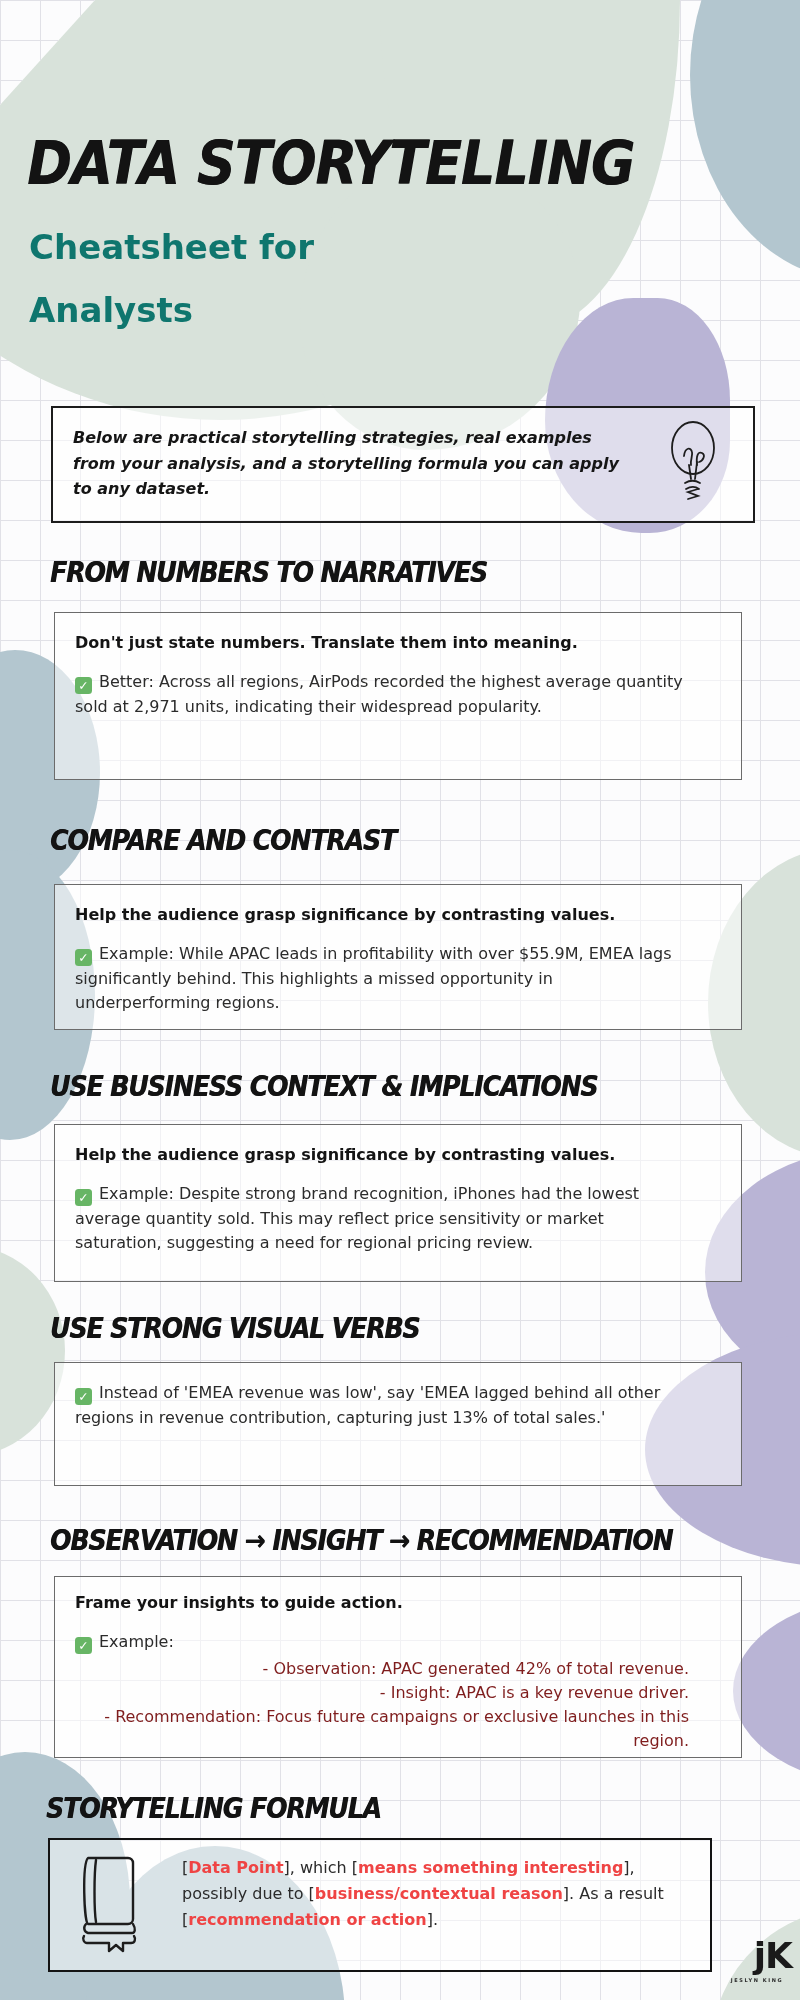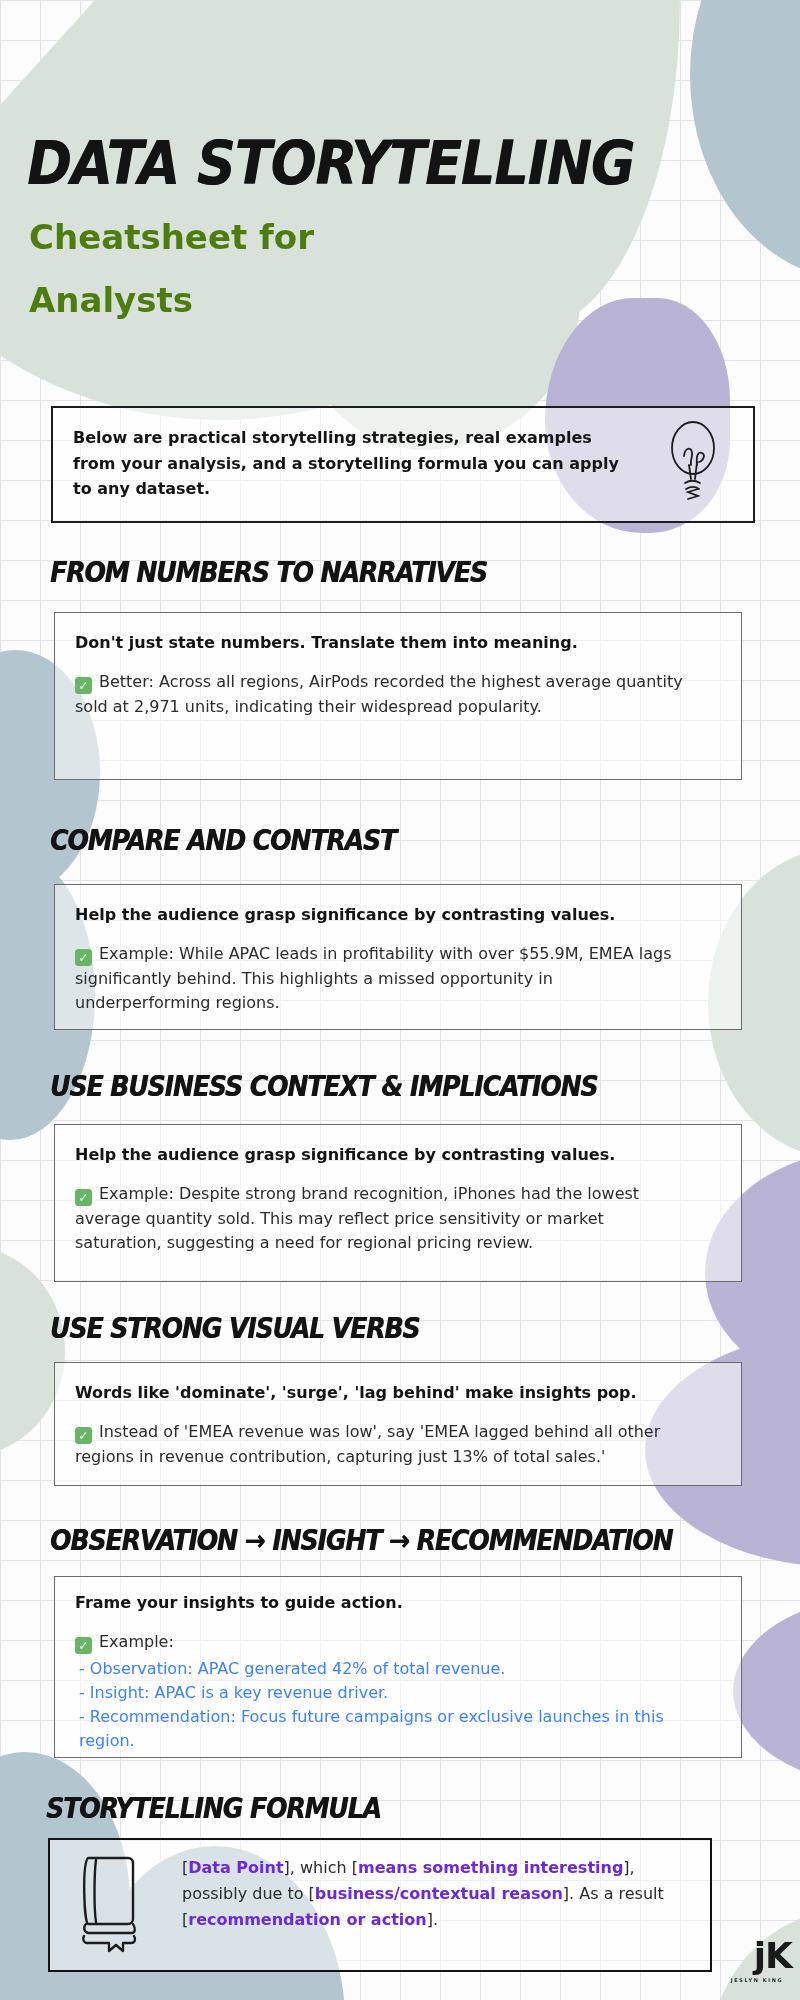--- a/index.html
+++ b/index.html
@@ -30,50 +30,50 @@
   #blob-green-br{left:712px;top:1906px;width:300px;height:280px;}
   #corner-triangle{position:absolute;left:0;top:0;width:95px;height:105px;z-index:2;
     clip-path:polygon(0 0,100% 0,0 100%);background-color:#fcfcfd;
     background-image:linear-gradient(to right,#e1e1e7 1px,transparent 1px),
                      linear-gradient(to bottom,#e1e1e7 1px,transparent 1px);
     background-size:40px 40px;}
   
   .display{font-weight:800;font-style:italic;color:#131313;letter-spacing:-1px;
            text-shadow:0.6px 0 0 currentColor;transform:scaleY(1.12);transform-origin:left top;}
   #page-title{position:absolute;left:27px;top:92px;font-size:54px;z-index:5;white-space:nowrap;}
-  #page-subtitle{position:absolute;left:29px;top:206px;z-index:5;font-weight:700;font-size:34px;
-                 color:#4d7c0f;line-height:1.85;}
+  #page-subtitle{position:absolute;left:29px;top:216px;z-index:5;font-weight:700;font-size:34px;
+                 color:#0f766e;line-height:1.85;}
   .quote-box{position:absolute;left:487px;top:210px;width:273px;height:128px;box-sizing:border-box;
              border:2px solid #2f2f2f;background:rgba(255,255,255,0.3);padding:17px 16px;z-index:5;}
   .quote-box p{margin:0;font-weight:700;font-size:17px;line-height:1.52;color:#161616;}
   .intro-box{position:absolute;left:51px;top:406px;width:704px;height:117px;box-sizing:border-box;
-             border:2px solid #1c1c1c;background:rgba(255,255,255,0.55);padding:17px 118px 17px 20px;z-index:5;}
+             border:2px solid #1c1c1c;background:rgba(255,255,255,0.55);padding:17px 118px 17px 20px;z-index:5;font-style:italic;}
   .intro-box p{margin:0;font-weight:700;font-size:16px;line-height:1.6;color:#151515;}
   .bulb{position:absolute;right:30px;top:11px;}
   h2.sec-head{position:absolute;left:50px;margin:0;font-size:25px;z-index:5;white-space:nowrap;}
   #h-s1{top:556px;} #h-s2{top:824px;} #h-s3{top:1070px;} #h-s4{top:1312px;} #h-s5{top:1524px;} #h-s6{top:1792px;left:46px;}
   .sec-box{position:absolute;left:54px;width:688px;box-sizing:border-box;z-index:5;
            border:1.5px solid #6b6b6b;background:rgba(255,255,255,0.55);padding:18px 52px 14px 20px;}
   #box-s1{top:612px;height:168px;} #box-s2{top:884px;height:146px;}
   #box-s3{top:1124px;height:158px;} #box-s4{top:1362px;height:124px;}
   #box-s5{top:1576px;height:182px;padding-top:14px;}
   .lead{margin:0 0 14px 0;font-weight:700;font-size:16px;line-height:1.55;color:#141414;}
   .item{margin:0 0 14px 0;font-size:16px;line-height:1.55;color:#2b2b2b;}
   .item:last-child{margin-bottom:0;}
   .crs{display:inline-block;color:#b02a43;font-weight:700;font-size:24px;line-height:14px;
        vertical-align:-3px;margin-right:7px;}
   .chk{display:inline-block;width:17px;height:17px;background:#67b565;border-radius:3.5px;
        vertical-align:-3px;margin-right:7px;text-align:center;}
   .chk i{font-style:normal;color:#ffffff;font-size:12.5px;font-weight:700;line-height:17px;display:block;}
-  .bullet{font-size:16px;line-height:1.5;color:#3b82f6;padding-left:4px;}
+  .bullet{font-size:16px;line-height:1.5;color:#7f1d1d;padding-left:4px;text-align:right;}
   .formula-box{position:absolute;left:48px;top:1838px;width:664px;height:134px;box-sizing:border-box;
                border:2.5px solid #131313;background:rgba(255,255,255,0.5);z-index:5;display:flex;}
   .book{margin:10px 0 0 20px;flex-shrink:0;}
   .formula-text{margin:15px 0 0 32px;width:500px;font-size:16px;line-height:1.62;color:#2b2b2b;}
-  .seg{font-weight:400;} .seg.b{font-weight:700;color:#6d28d9;}
+  .seg{font-weight:400;} .seg.b{font-weight:700;color:#ef4444;}
   .logo{position:absolute;right:8px;top:1938px;z-index:6;text-align:center;width:70px;}
   .logo-mark{font-weight:800;font-size:36px;line-height:1;color:#1a1a1a;letter-spacing:-1px;text-align:right;}
   .logo-caption{font-size:5px;letter-spacing:1.6px;color:#2a2a2a;margin-top:3px;font-weight:700;}
 </style>
 </head>
 <body>
 
 <div class="page">
   <div class="grid-layer"></div>
 
@@ -127,21 +127,20 @@
   </div>
 
   <h2 class="sec-head display" id="h-s3">USE BUSINESS CONTEXT &amp; IMPLICATIONS</h2>
   <div class="sec-box" id="box-s3">
     <p class="lead">Help the audience grasp significance by contrasting values.</p>
     <p class="item"><span class="chk"><i>✓</i></span><span>Example: Despite strong brand recognition, iPhones had the lowest average quantity sold. This may reflect price sensitivity or market saturation, suggesting a need for regional pricing review.</span></p>
   </div>
 
   <h2 class="sec-head display" id="h-s4">USE STRONG VISUAL VERBS</h2>
   <div class="sec-box" id="box-s4">
-    <p class="lead">Words like 'dominate', 'surge', 'lag behind' make insights pop.</p>
     <p class="item"><span class="chk"><i>✓</i></span><span>Instead of 'EMEA revenue was low', say 'EMEA lagged behind all other regions in revenue contribution, capturing just 13% of total sales.'</span></p>
   </div>
 
   <h2 class="sec-head display" id="h-s5">OBSERVATION → INSIGHT → RECOMMENDATION</h2>
   <div class="sec-box" id="box-s5">
     <p class="lead">Frame your insights to guide action.</p>
     <p class="item" style="margin-bottom:2px;"><span class="chk"><i>✓</i></span><span>Example:</span></p>
     <div class="bullet">- Observation: APAC generated 42% of total revenue.</div>
     <div class="bullet">- Insight: APAC is a key revenue driver.</div>
     <div class="bullet">- Recommendation: Focus future campaigns or exclusive launches in this region.</div>

